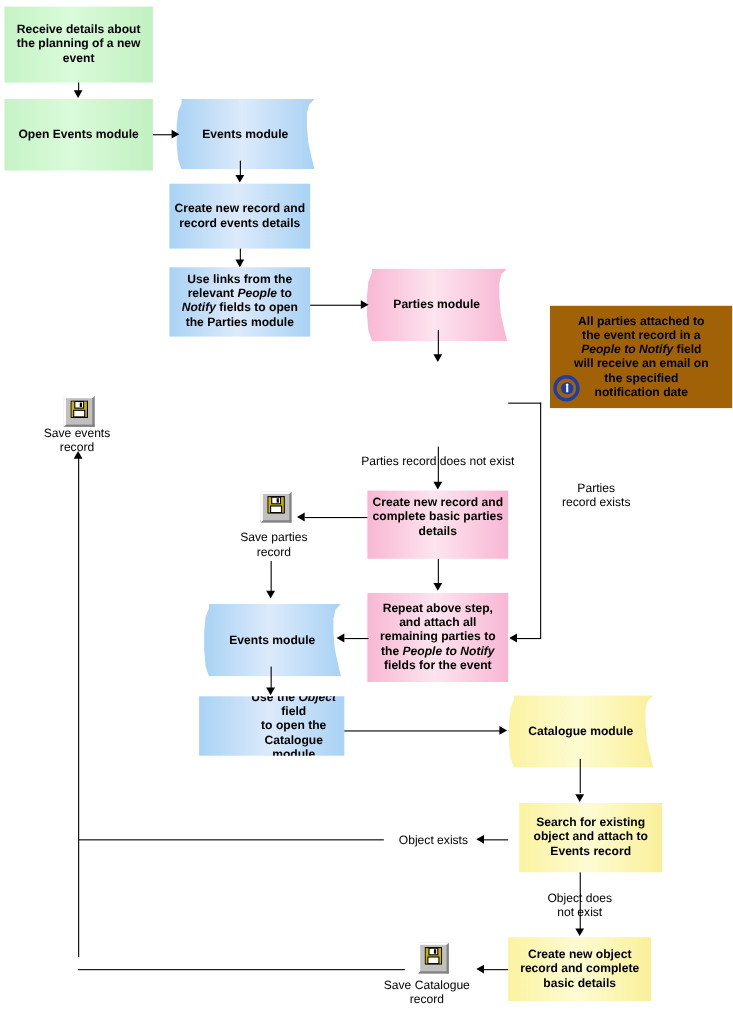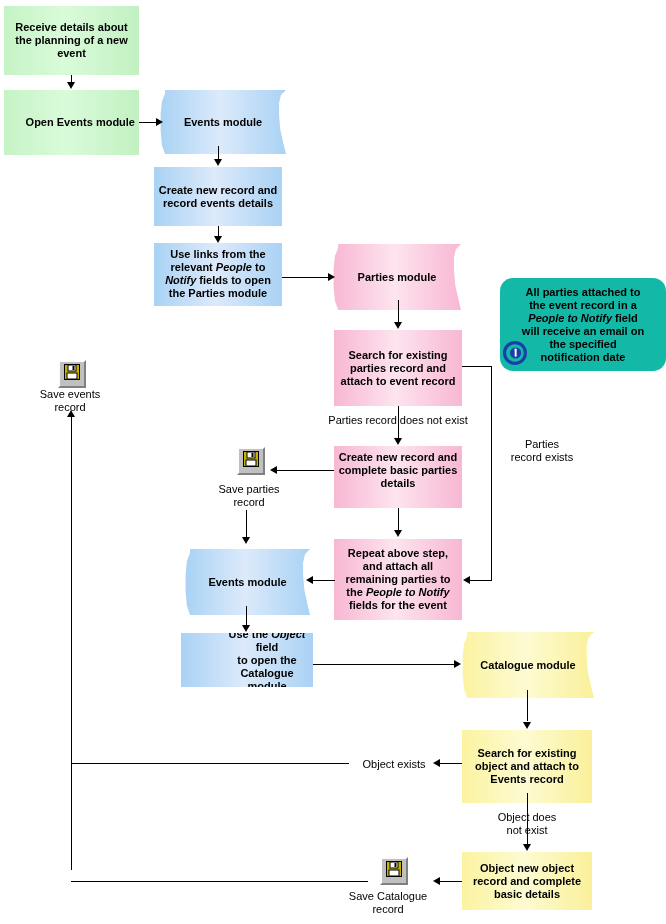--- a/index.html
+++ b/index.html
@@ -7,25 +7,25 @@
   #canvas{position:relative;width:666px;height:924px;background:#fff;overflow:hidden;}
 
   
   .node{position:absolute;box-sizing:border-box;display:flex;align-items:center;
         justify-content:center;text-align:center;overflow:hidden;
         font-size:11px;font-weight:bold;line-height:13px;color:#000;}
   .node .txt{padding:0 4px;}
   .node.clip{align-items:flex-start;padding-top:5px;}
 
   
-  .f-green{background:linear-gradient(to right,#c6f3c6 0%,#d9fbd9 45%,#c2f0c2 100%);justify-content:flex-end;}
+  .f-green{background:linear-gradient(to right,#c6f3c6 0%,#d9fbd9 45%,#c2f0c2 100%);}
   .f-blue{background:linear-gradient(to right,#a9d2f4 0%,#dceafb 48%,#a9d2f4 100%);}
   .f-pink{background:linear-gradient(to right,#f8b7d3 0%,#fde4ef 48%,#f8b7d3 100%);}
   .f-yellow{background:linear-gradient(to right,#fbf3a0 0%,#fdfbd2 48%,#faf09a 100%);}
-  .f-gray{background:#14b8a6;border-radius:13px;}
+  .f-gray{background:#a16207;}
 
   
   .module{clip-path:polygon(
       4% 0%, 100% 0%, 96% 8%, 94.5% 20%, 94.5% 40%, 95.5% 62%, 98% 84%, 100% 100%,
       4% 100%, 1.5% 86%, 0.5% 64%, 0.5% 38%, 1.5% 18%, 4% 6%);justify-content:center;}
 
   
   .ln{position:absolute;background:#000;}
   .lnv{width:1px;}
   .lnh{height:1px;}
@@ -77,23 +77,20 @@
       <span>relevant </span><span class="ital">People</span><span> to</span><br>
       <span class="ital">Notify</span><span> fields to open</span><br>
       <span>the Parties module</span>
     </span>
   </div>
 
   <div class="node module f-pink" style="left:333px;top:244px;width:128px;height:66px;">
     <span class="txt">Parties module</span>
   </div>
 
-  <div class="node f-pink" style="left:334px;top:330px;width:128px;height:76px;">
-    <span class="txt">Search for existing parties record and attach to event record</span>
-  </div>
 
   <div class="node clip f-pink" style="left:334px;top:446px;width:128px;height:62px;">
     <span class="txt">Create new  record and complete basic parties details</span>
   </div>
 
   <div class="node f-pink" style="left:334px;top:539px;width:128px;height:81px;">
     <span class="txt">
       <span>Repeat above step,</span><br>
       <span>and attach all</span><br>
       <span>remaining parties to</span><br>
@@ -111,26 +108,26 @@
       <span>Use the </span><span class="ital">Object</span><span> field</span><br>
       <span>to open the</span><br>
       <span>Catalogue module</span>
     </span>
   </div>
 
   <div class="node module f-yellow" style="left:462px;top:632px;width:132px;height:66px;">
     <span class="txt">Catalogue module</span>
   </div>
 
-  <div class="node f-yellow" style="left:462px;top:730px;width:130px;height:73px;">
+  <div class="node f-yellow" style="left:472px;top:730px;width:130px;height:63px;">
     <span class="txt">Search for existing object and attach to Events record</span>
   </div>
 
   <div class="node f-yellow" style="left:462px;top:852px;width:130px;height:58px;">
-    <span class="txt">Object new object record and complete basic details</span>
+    <span class="txt">Create new object record and complete basic details</span>
   </div>
 
   <div class="node f-gray" style="left:500px;top:278px;width:166px;height:93px;">
     <span class="txt">
       <span>All parties attached to</span><br>
       <span>the event record in a</span><br>
       <span class="ital">People to Notify</span><span> field</span><br>
       <span>will receive an email on</span><br>
       <span>the specified</span><br>
       <span>notification date</span>

